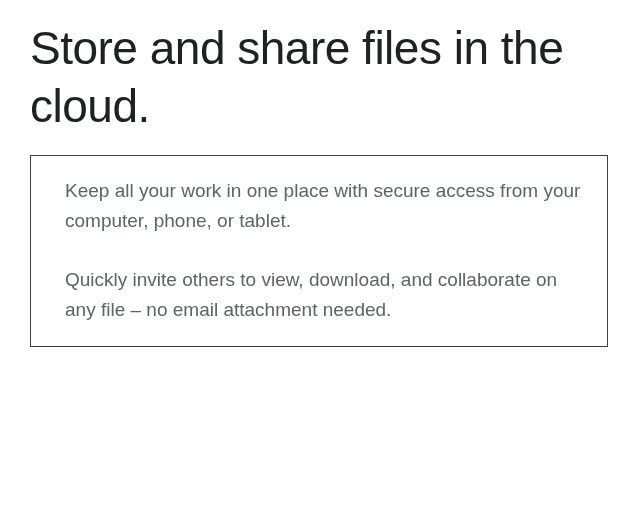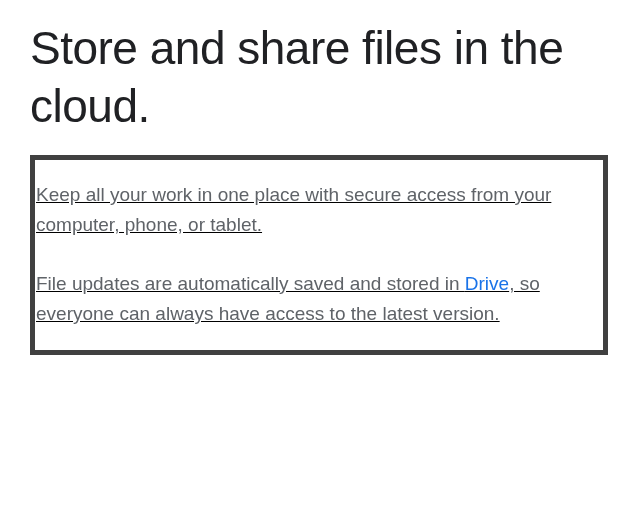--- a/index.html
+++ b/index.html
@@ -16,23 +16,22 @@
     }
     .heading {
       font-size: 46px;
       font-weight: 400;
       color: #202124;
       line-height: 1.25;
       margin-bottom: 20px;
       letter-spacing: -0.5px;
     }
     .content-box {
-      border: 5px solid #404040;
-      padding: 20px 18px 20px 1px;
-      text-decoration: underline;
+      border: 1px solid #404040;
+      padding: 20px 18px 20px 34px;
     }
     .paragraph {
       font-size: 19px;
       font-weight: 400;
       color: #5f6368;
       line-height: 1.6;
       margin-bottom: 28px;
     }
     .paragraph:last-child {
       margin-bottom: 0;
@@ -42,14 +41,14 @@
       text-decoration: none;
     }
   </style>
 </head>
 <body>
 
 <h1 class="heading">Store and share files in the cloud.</h1>
 
 <div class="content-box">
   <p class="paragraph">Keep all your work in one place with secure access from your computer, phone, or tablet.</p>
-  <p class="paragraph"><span>File updates are automatically saved and stored in </span><a class="link">Drive</a><span>, so everyone can always have access to the latest version.</span></p>
+  <p class="paragraph">Quickly invite others to view, download, and collaborate on any file – no email attachment needed.</p>
 </div>
 
 </body></html>

